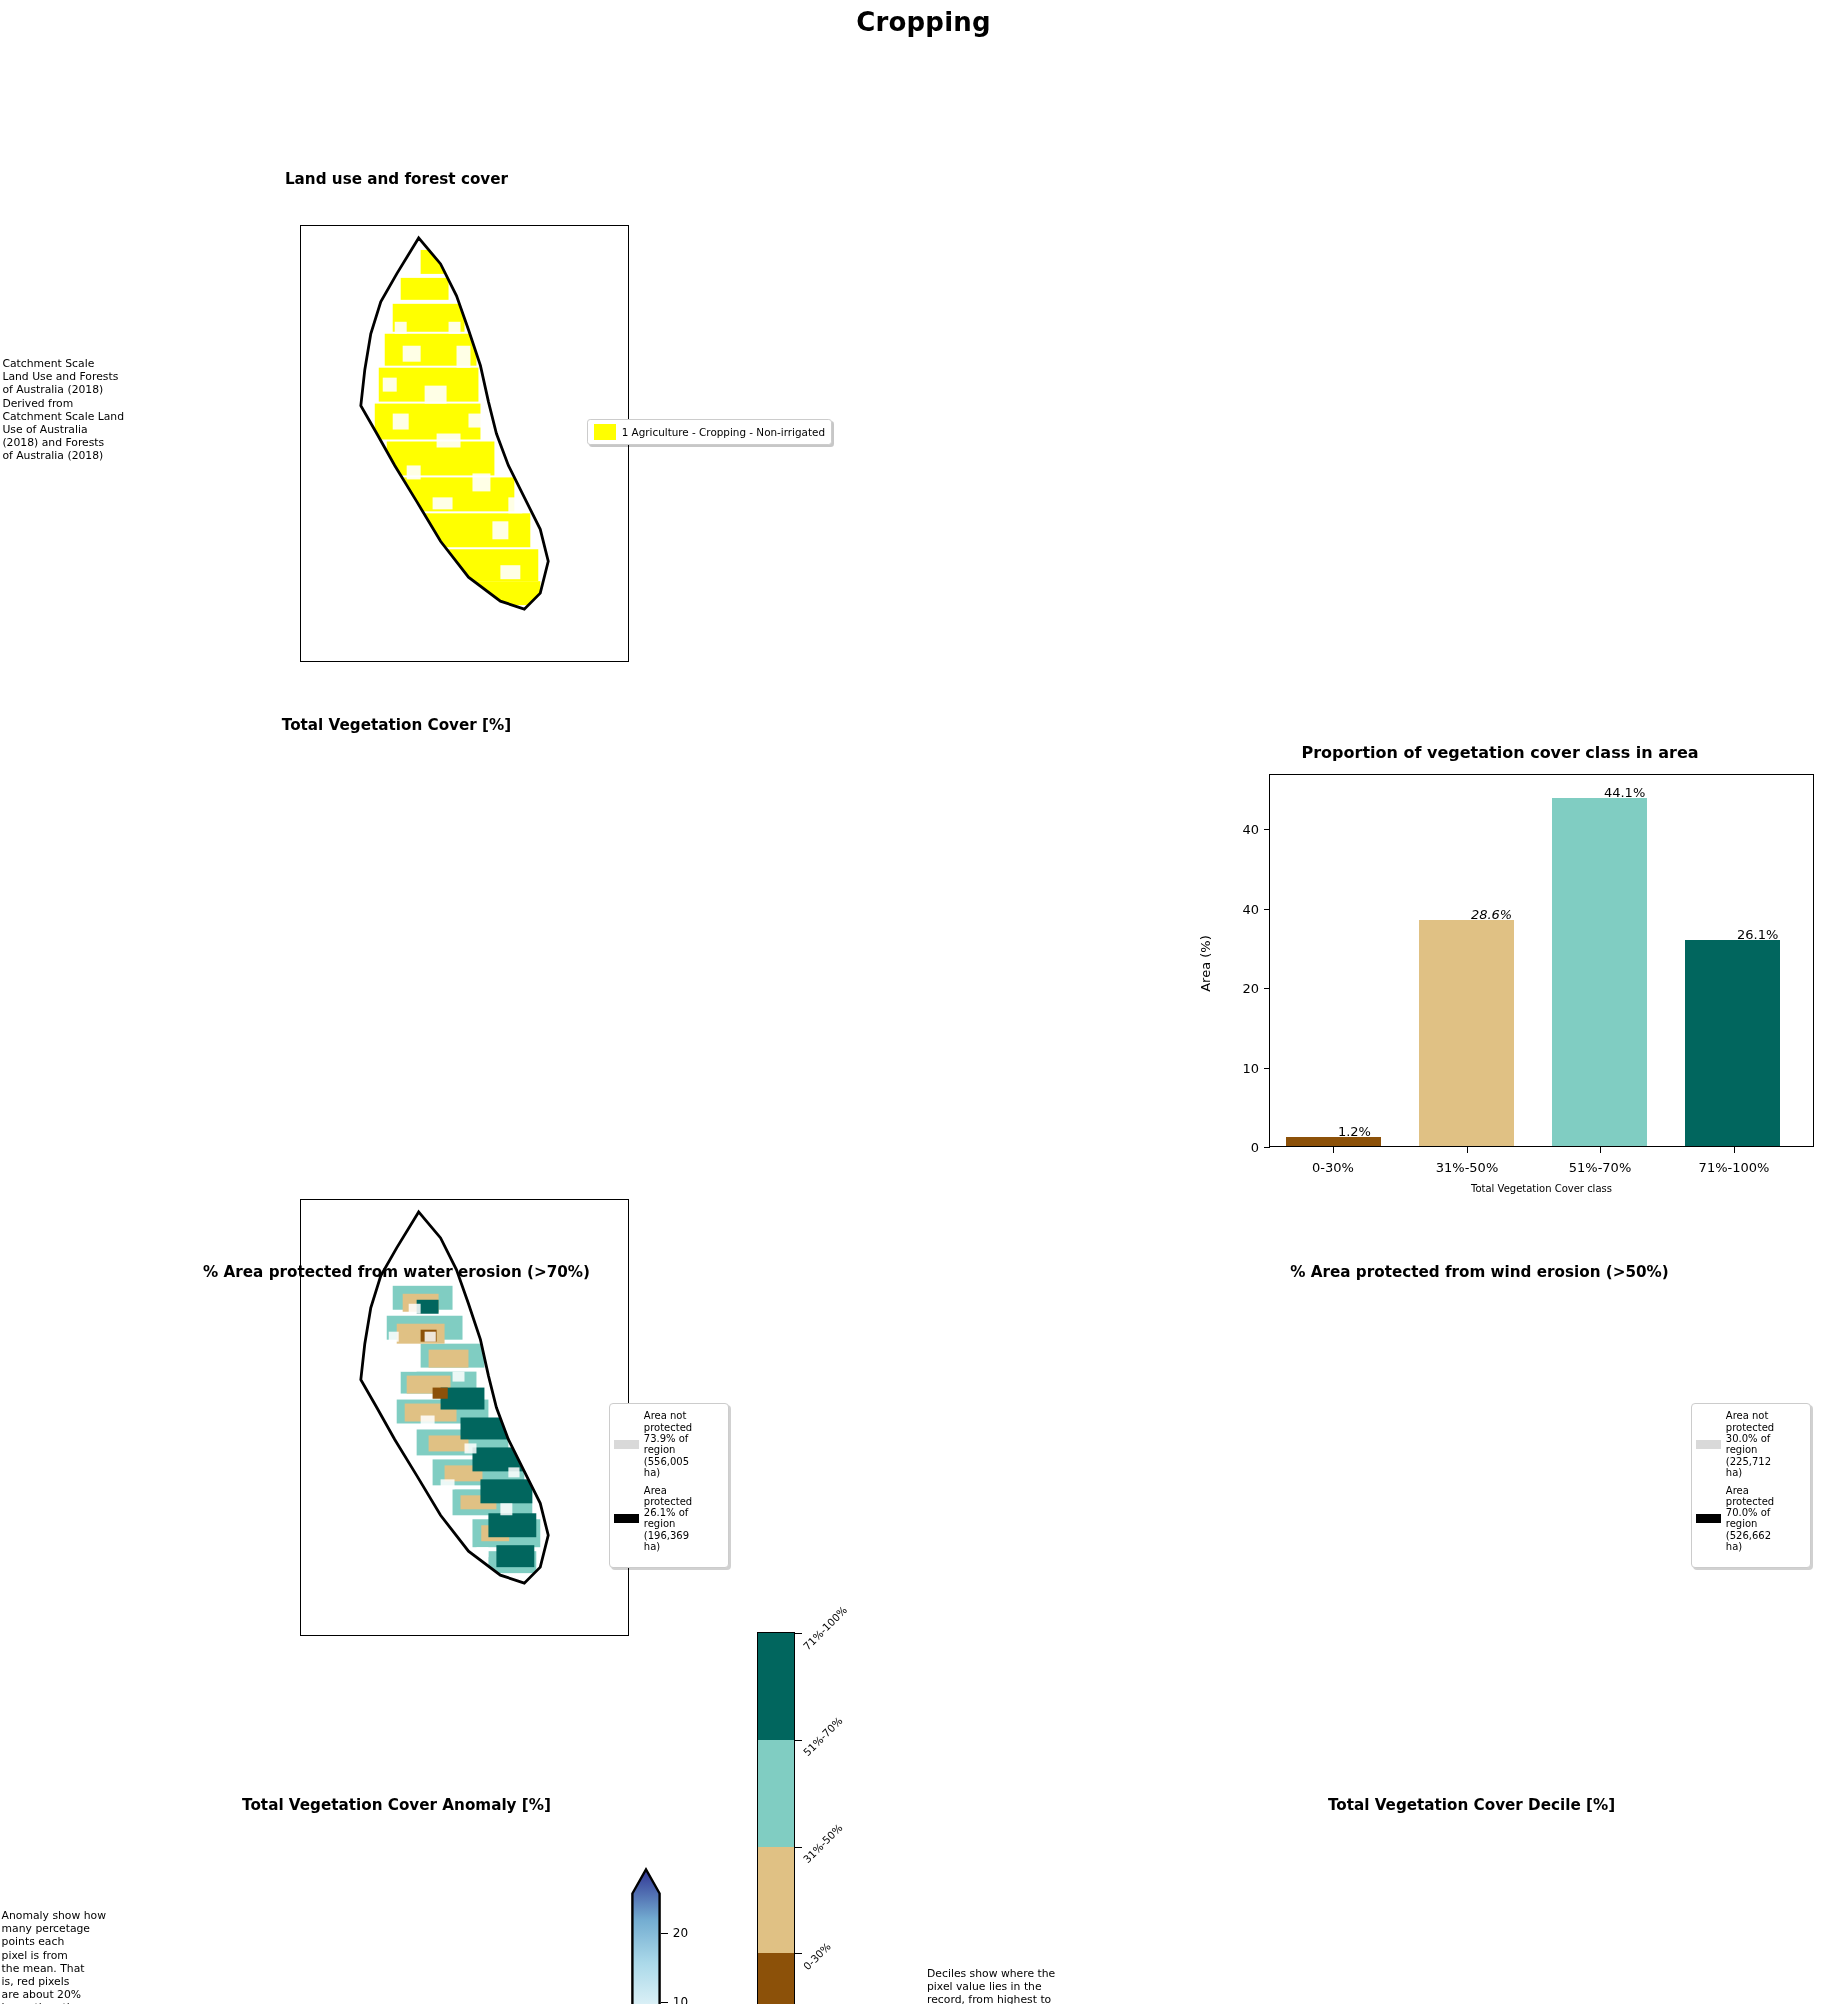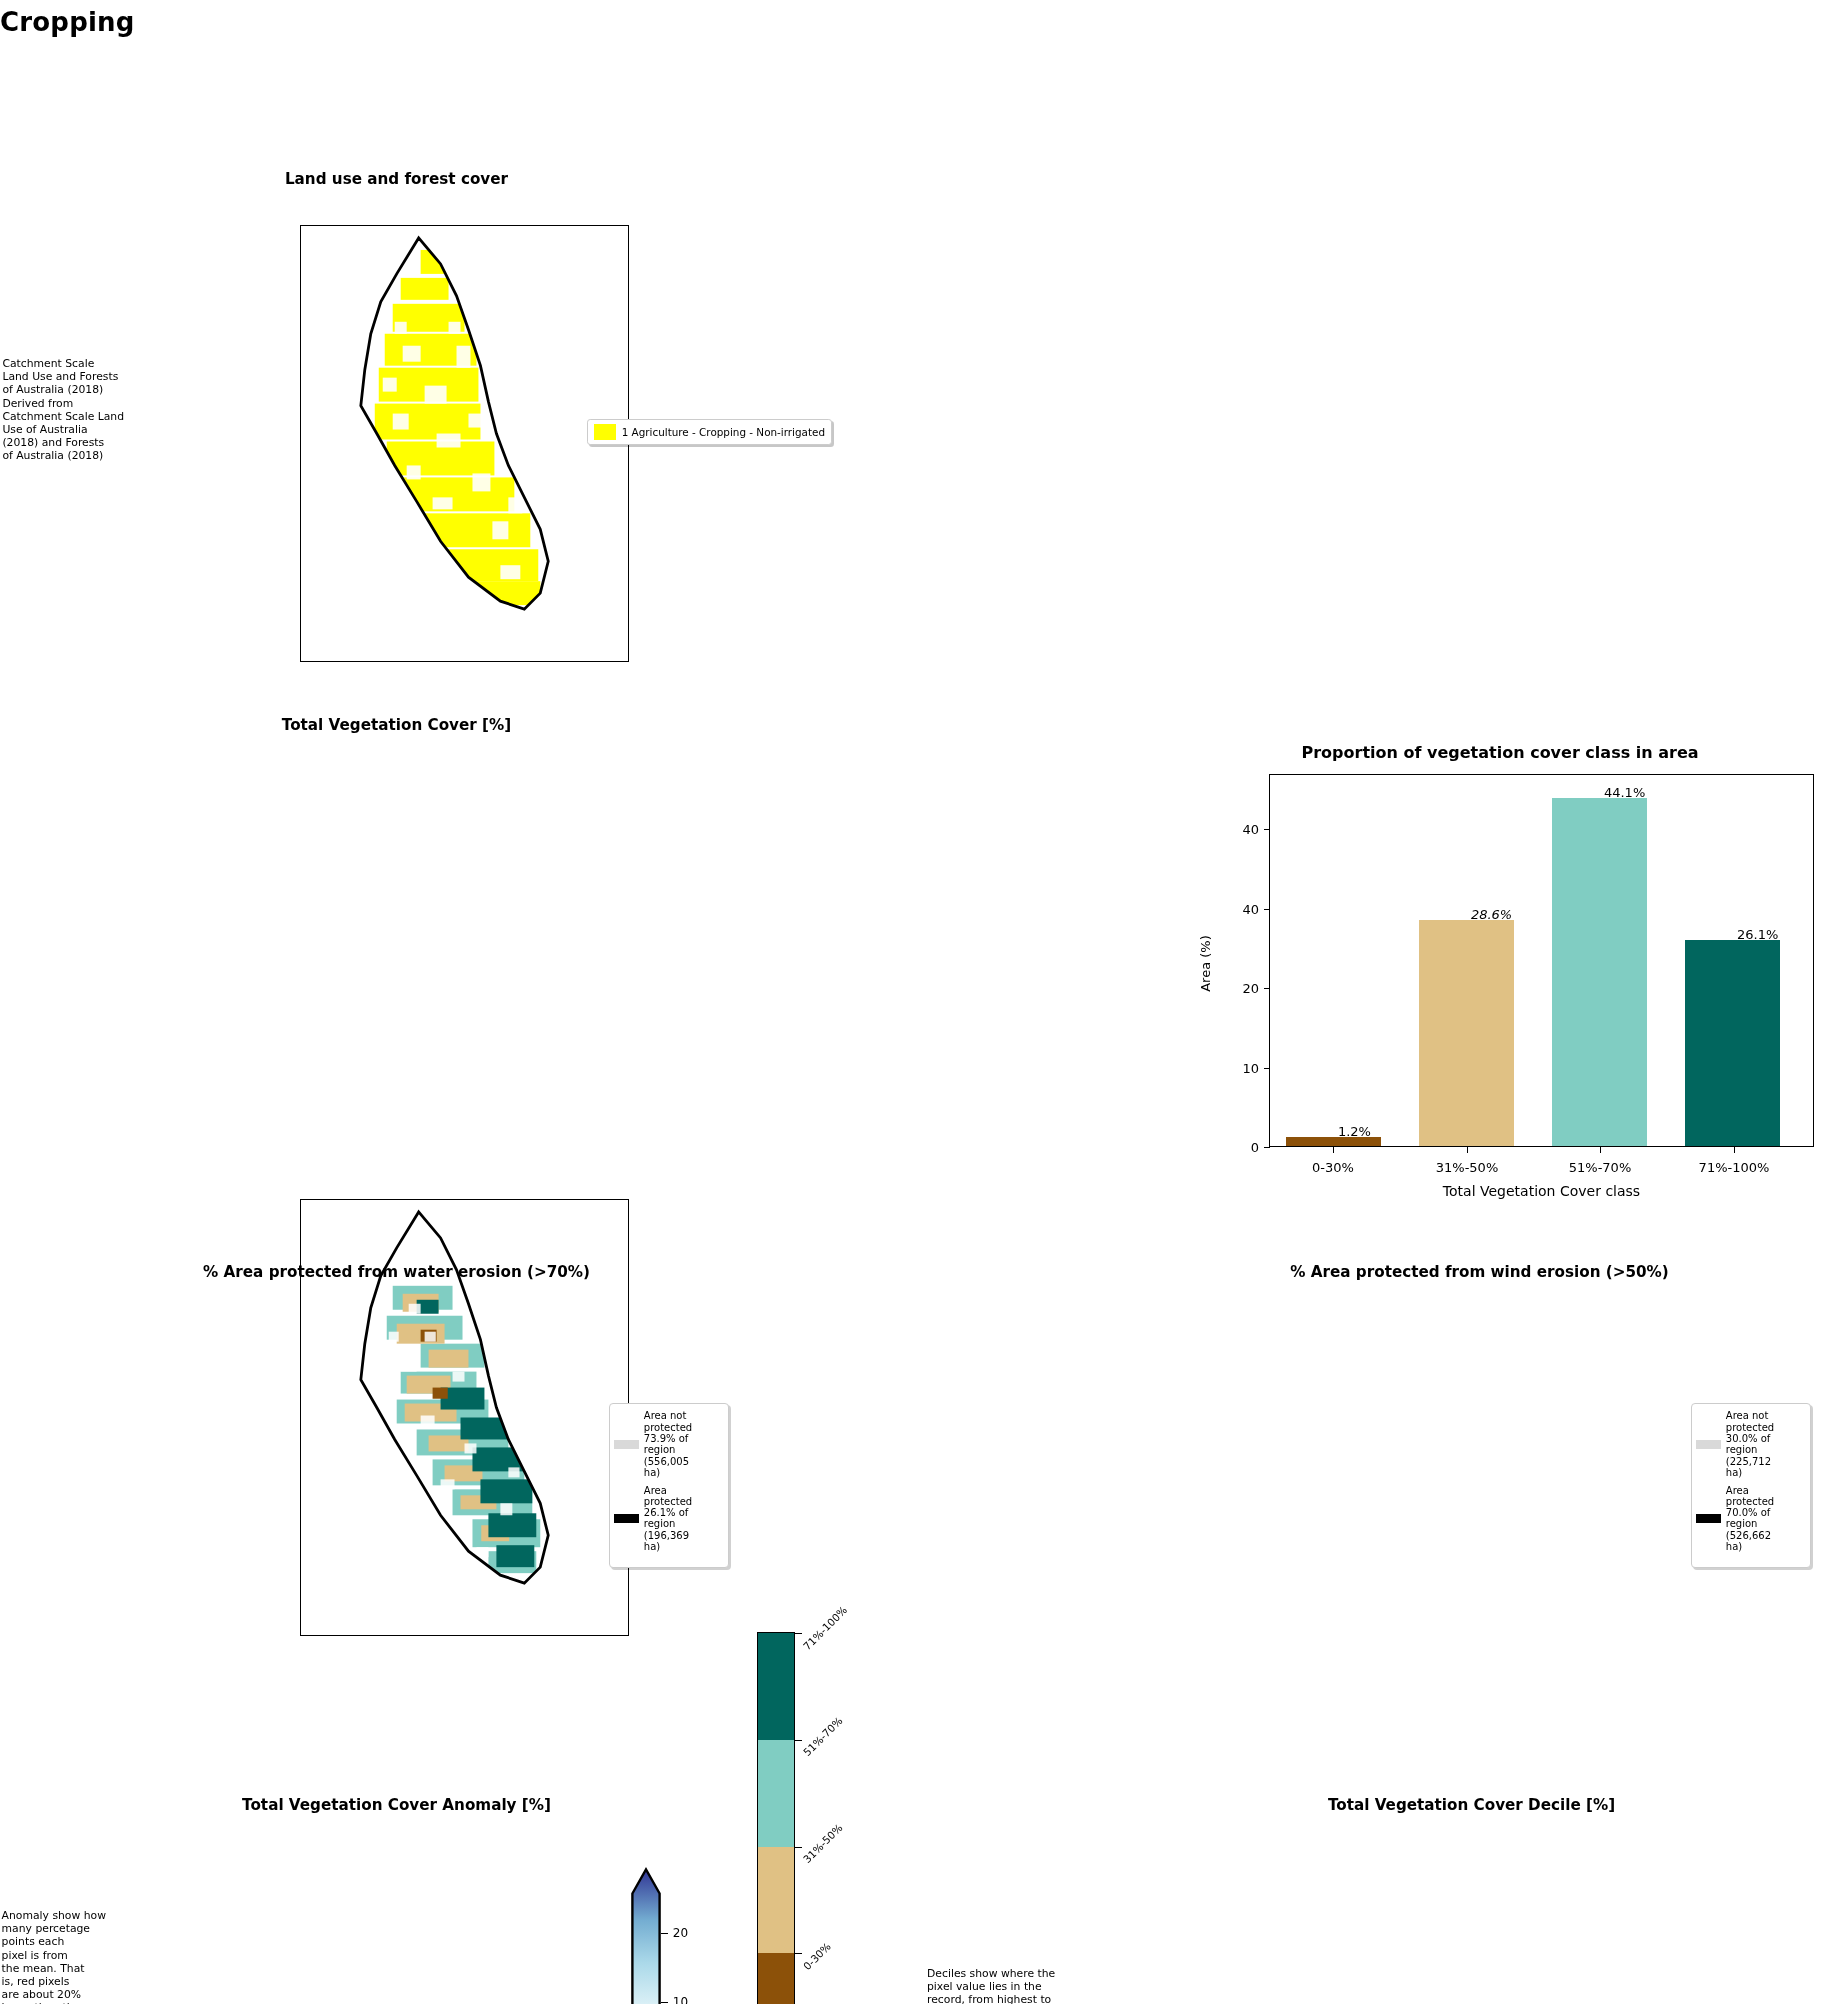--- a/index.html
+++ b/index.html
@@ -14,21 +14,21 @@
     height: 2561px;
     background: #ffffff;
     overflow: hidden;
   }
   .abs { position: absolute; }
 
   
   #main-title {
     left: 0; top: 7.2px;
     width: 1847px;
-    text-align: left;
+    text-align: center;
     font-family: "DejaVu Sans", sans-serif;
     font-weight: bold;
     font-size: 26px;
     color: #000;
     letter-spacing: 0.2px;
   }
 
   
   .panel-title {
     font-family: "DejaVu Sans", sans-serif;
@@ -197,21 +197,21 @@
     font-family: "DejaVu Sans", sans-serif;
     font-size: 13px;
     color: #000;
     transform-origin: center center;
     transform: rotate(-90deg);
     white-space: nowrap;
   }
   .bc-xlabel {
     position: absolute;
     font-family: "DejaVu Sans", sans-serif;
-    font-size: 14px;
+    font-size: 10px;
     color: #000;
     text-align: center;
     width: 100%;
     white-space: nowrap;
   }
 </style>
 </head>
 <body>
 
 <div id="page">

